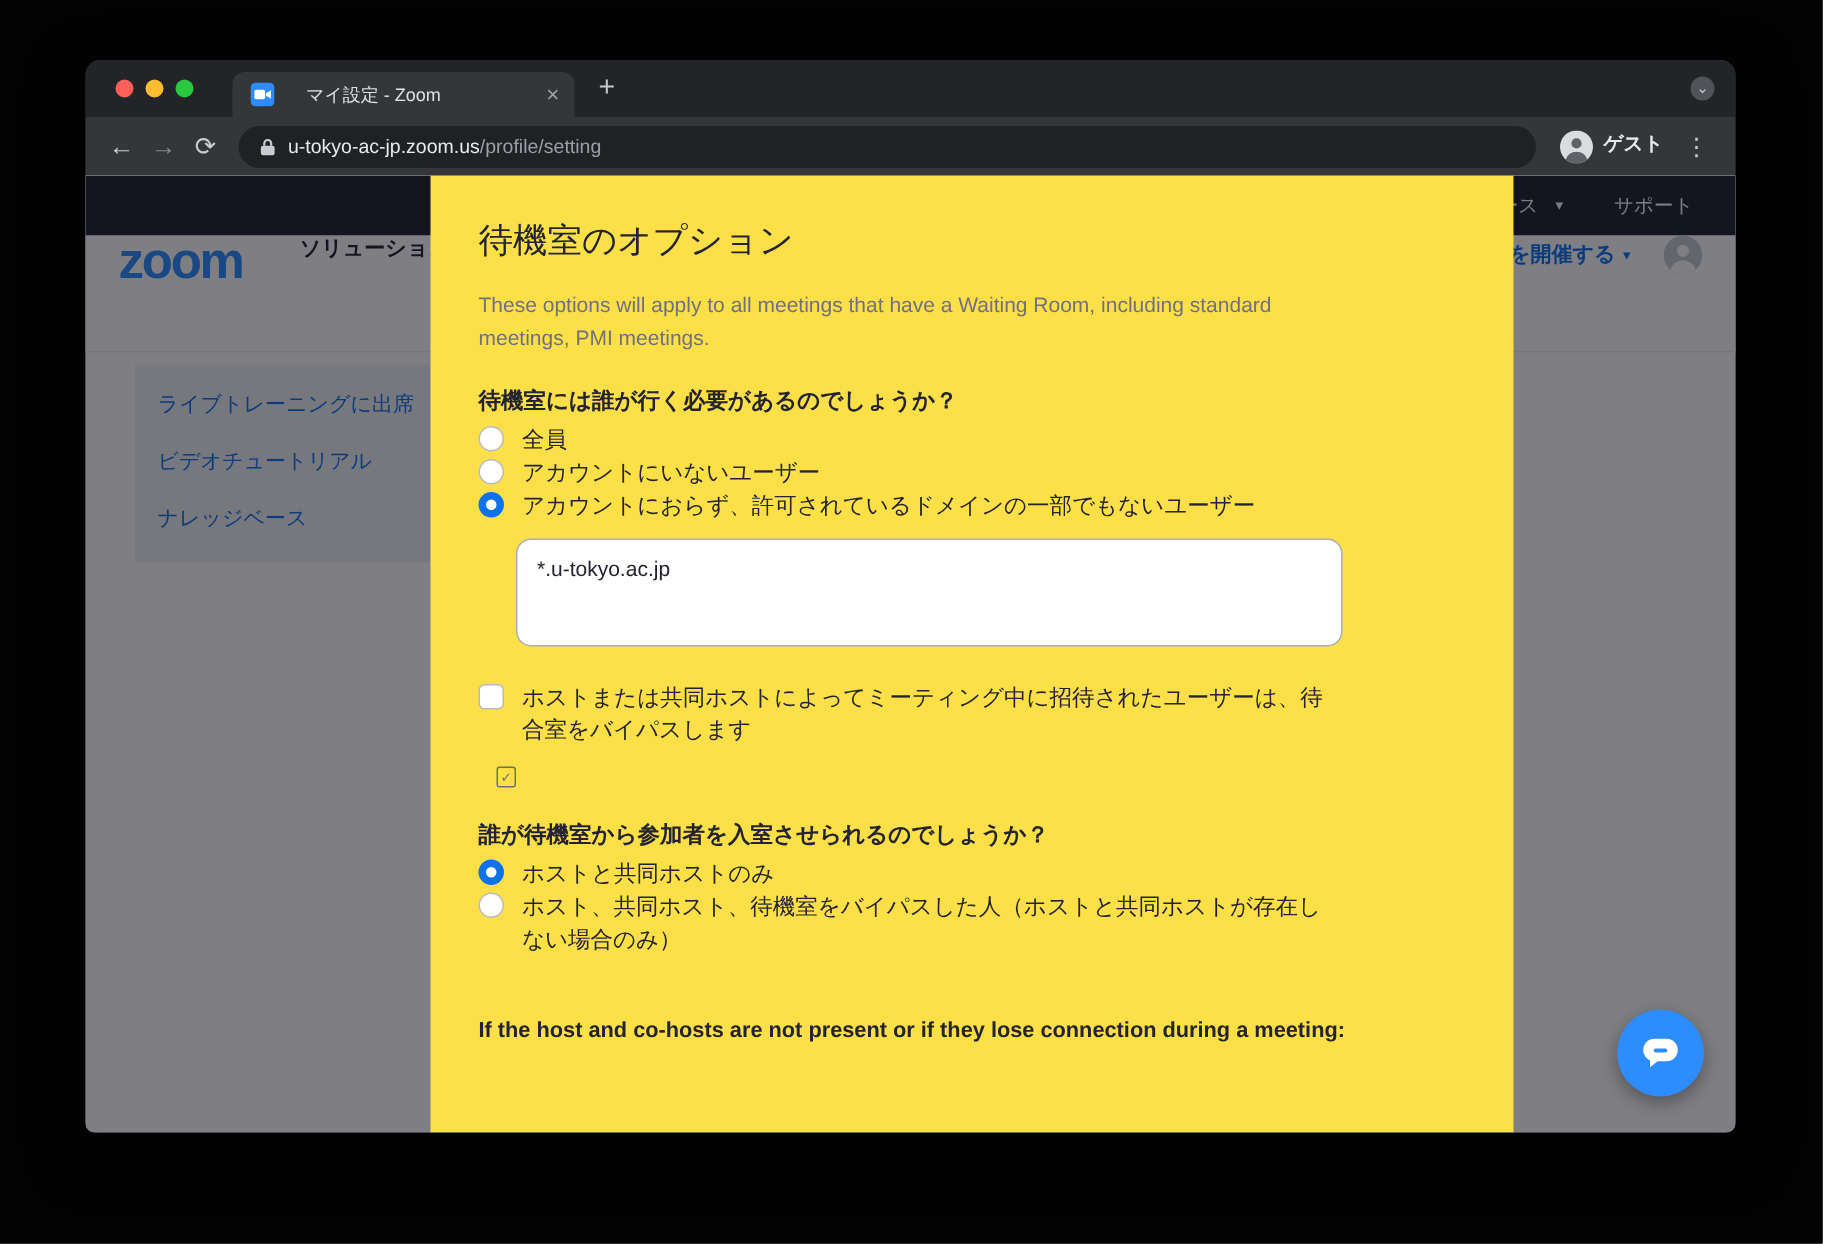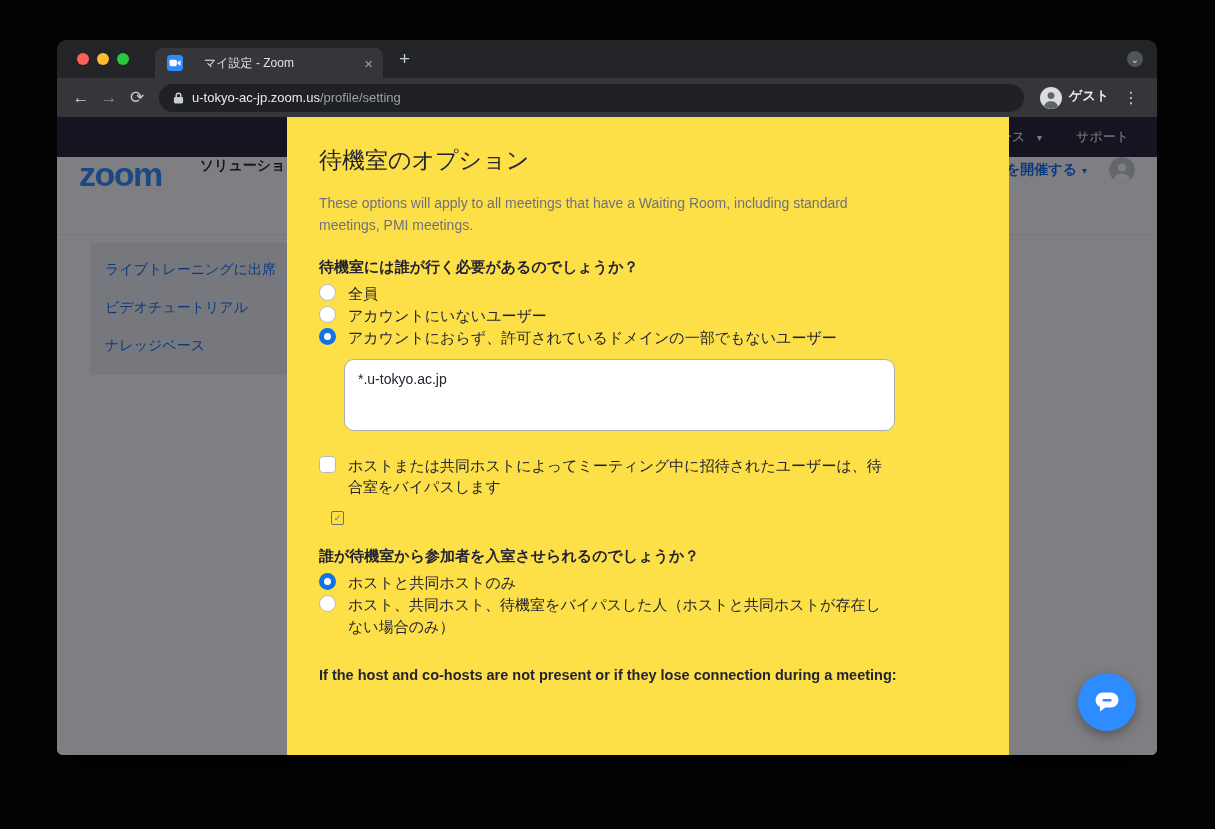--- a/index.html
+++ b/index.html
@@ -201,21 +201,21 @@
         <div class="q-label">誰が待機室から参加者を入室させられるのでしょうか？</div>
         <div class="radio-row">
           <span class="radio selected"></span>
           <span>ホストと共同ホストのみ</span>
         </div>
         <div class="radio-row">
           <span class="radio"></span>
           <span>ホスト、共同ホスト、待機室をバイパスした人（ホストと共同ホストが存在しない場合のみ）</span>
         </div>
 
-        <div class="q-label en" style="margin-top:30px;">If the host and co-hosts are not present or if they lose connection during a meeting:</div>
+        <div class="q-label en" style="margin-top:42px;">If the host and co-hosts are not present or if they lose connection during a meeting:</div>
 
       </div>
 
       <div class="chat-fab">
         <span style="display:flex;">
           <svg width="28" height="28" viewBox="0 0 28 28">
             <path d="M5 4h18a4 4 0 0 1 4 0v0a4 4 0 0 1 0 0z" fill="none"></path>
             <rect x="2.5" y="4.5" width="23" height="15" rx="7.5" fill="#fff"></rect>
             <path d="M7 17.5v6l6.5-5z" fill="#fff"></path>
             <rect x="9.5" y="11" width="9" height="2.6" rx="1.3" fill="#2D8CFF"></rect>

